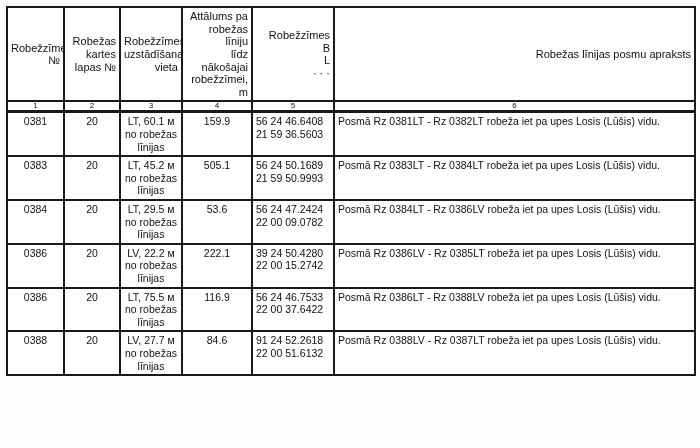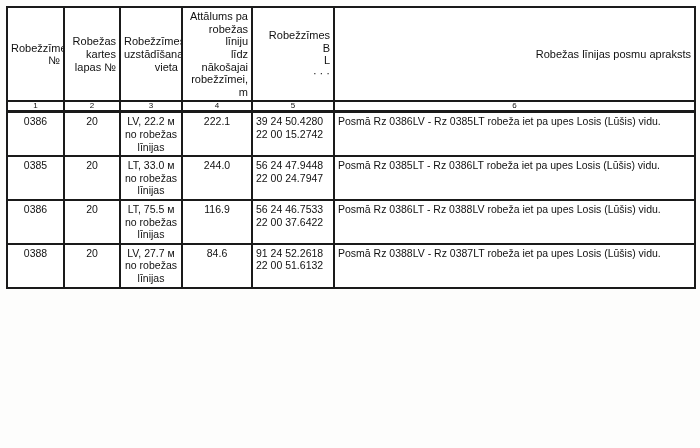--- a/index.html
+++ b/index.html
@@ -125,51 +125,77 @@
       <tr class="num-row">
         <th>1</th>
         <th>2</th>
         <th>3</th>
         <th>4</th>
         <th>5</th>
         <th>6</th>
       </tr>
     </thead>
     <tbody id="table-body">
-
-
-
+  <tr>
+    <td class="c-no">0381</td>
+    <td class="c-sheet">20</td>
+    <td class="c-place">LT, 60.1 м
+no robežas
+līnijas</td>
+    <td class="c-dist">159.9</td>
+    <td class="c-coord">
+      <div>56 24 46.6408</div>
+      <div>21 59 36.5603</div>
+    </td>
+    <td class="c-desc">Posmā Rz 0381LT - Rz 0382LT robeža iet pa upes Losis (Lūšis) vidu.</td>
+  </tr>
+
+
+  <tr>
+    <td class="c-no">0383</td>
+    <td class="c-sheet">20</td>
+    <td class="c-place">LT, 45.2 м
+no robežas
+līnijas</td>
+    <td class="c-dist">505.1</td>
+    <td class="c-coord">
+      <div>56 24 50.1689</div>
+      <div>21 59 50.9993</div>
+    </td>
+    <td class="c-desc">Posmā Rz 0383LT - Rz 0384LT robeža iet pa upes Losis (Lūšis) vidu.</td>
+  </tr>
+
+  <tr>
+    <td class="c-no">0384</td>
+    <td class="c-sheet">20</td>
+    <td class="c-place">LT, 29.5 м
+no robežas
+līnijas</td>
+    <td class="c-dist">53.6</td>
+    <td class="c-coord">
+      <div>56 24 47.2424</div>
+      <div>22 00 09.0782</div>
+    </td>
+    <td class="c-desc">Posmā Rz 0384LT - Rz 0386LV robeža iet pa upes Losis (Lūšis) vidu.</td>
+  </tr>
 
   <tr>
     <td class="c-no">0386</td>
     <td class="c-sheet">20</td>
     <td class="c-place">LV, 22.2 м
 no robežas
 līnijas</td>
     <td class="c-dist">222.1</td>
     <td class="c-coord">
       <div>39 24 50.4280</div>
       <div>22 00 15.2742</div>
     </td>
     <td class="c-desc">Posmā Rz 0386LV - Rz 0385LT robeža iet pa upes Losis (Lūšis) vidu.</td>
   </tr>
 
-  <tr>
-    <td class="c-no">0385</td>
-    <td class="c-sheet">20</td>
-    <td class="c-place">LT, 33.0 м
-no robežas
-līnijas</td>
-    <td class="c-dist">244.0</td>
-    <td class="c-coord">
-      <div>56 24 47.9448</div>
-      <div>22 00 24.7947</div>
-    </td>
-    <td class="c-desc">Posmā Rz 0385LT - Rz 0386LT robeža iet pa upes Losis (Lūšis) vidu.</td>
-  </tr>
 
   <tr>
     <td class="c-no">0386</td>
     <td class="c-sheet">20</td>
     <td class="c-place">LT, 75.5 м
 no robežas
 līnijas</td>
     <td class="c-dist">116.9</td>
     <td class="c-coord">
       <div>56 24 46.7533</div>

